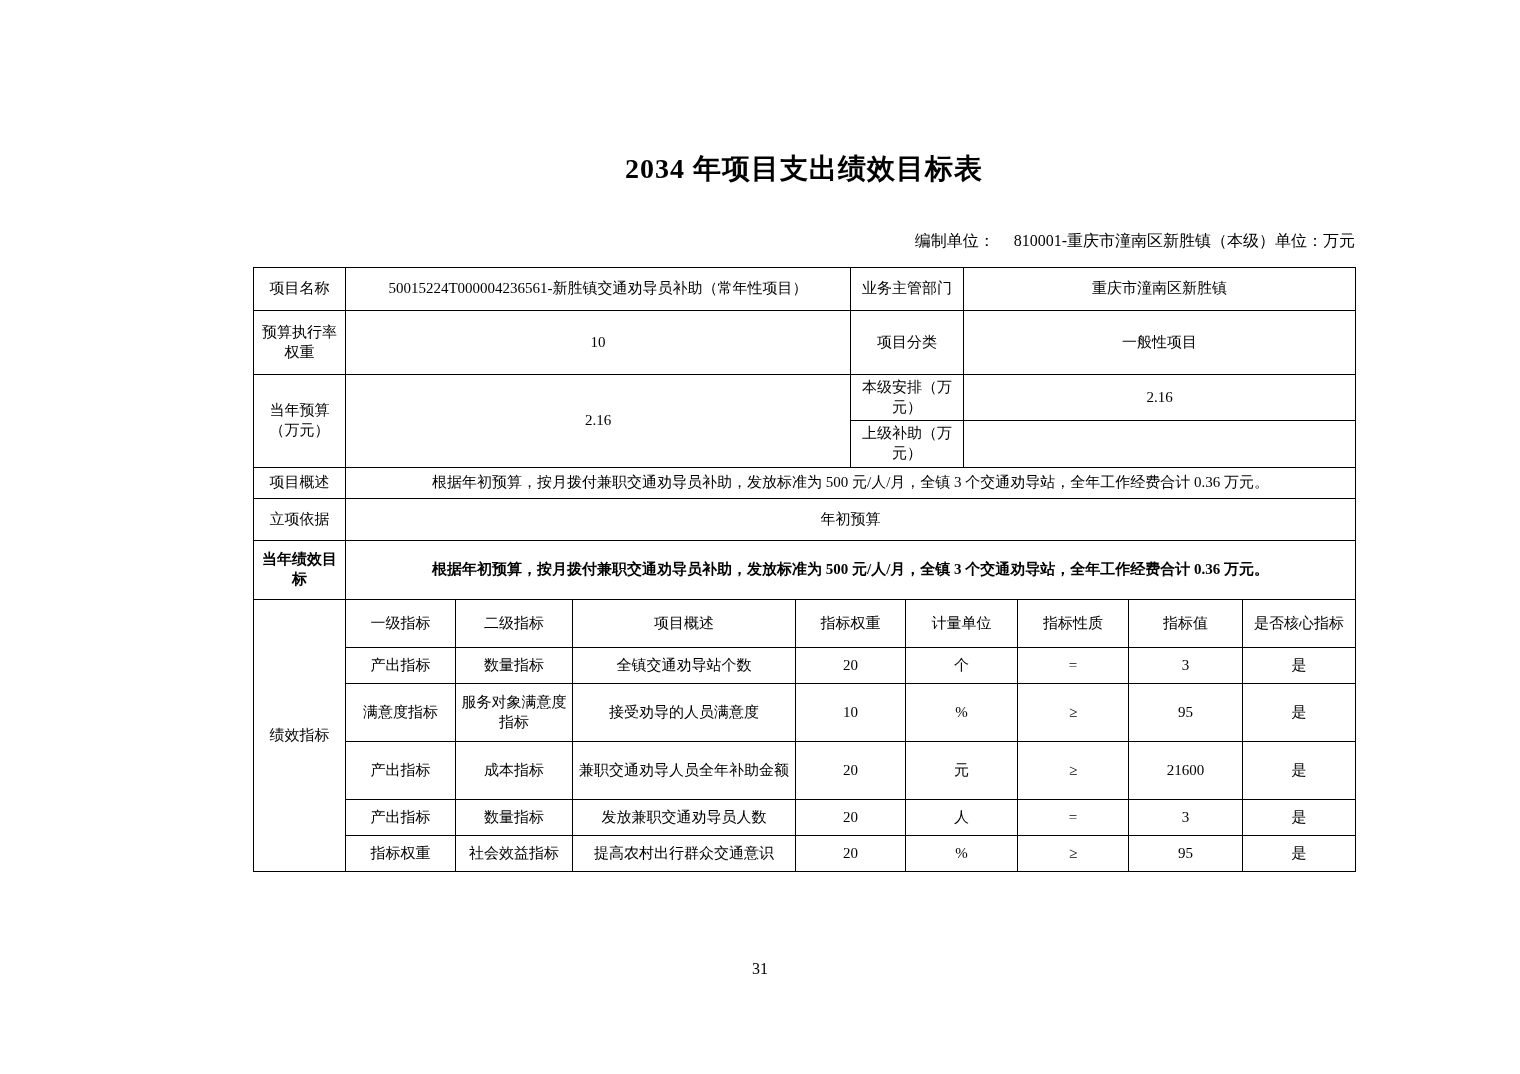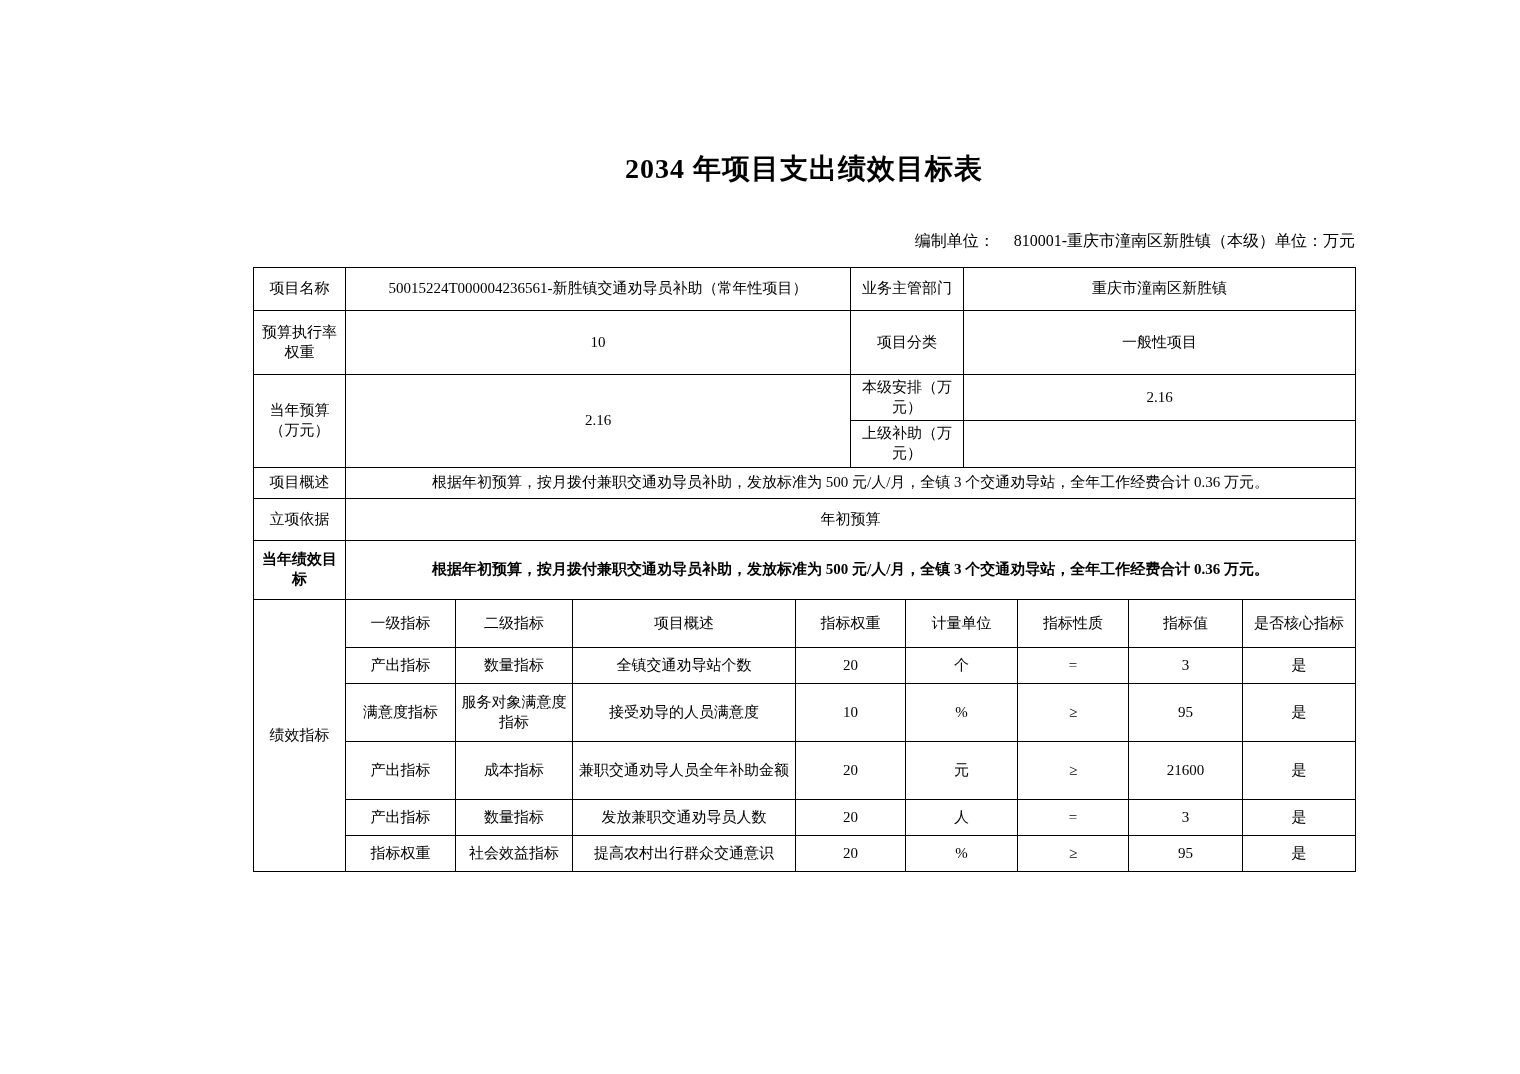--- a/index.html
+++ b/index.html
@@ -178,13 +178,14 @@
         <td colspan="2">20</td>
         <td colspan="2">%</td>
         <td>≥</td>
         <td>95</td>
         <td>是</td>
       </tr>
     </tbody>
       </table>
   </div>
 
+  <div class="pageno">31</div>
 </div>
 
 </body></html>

